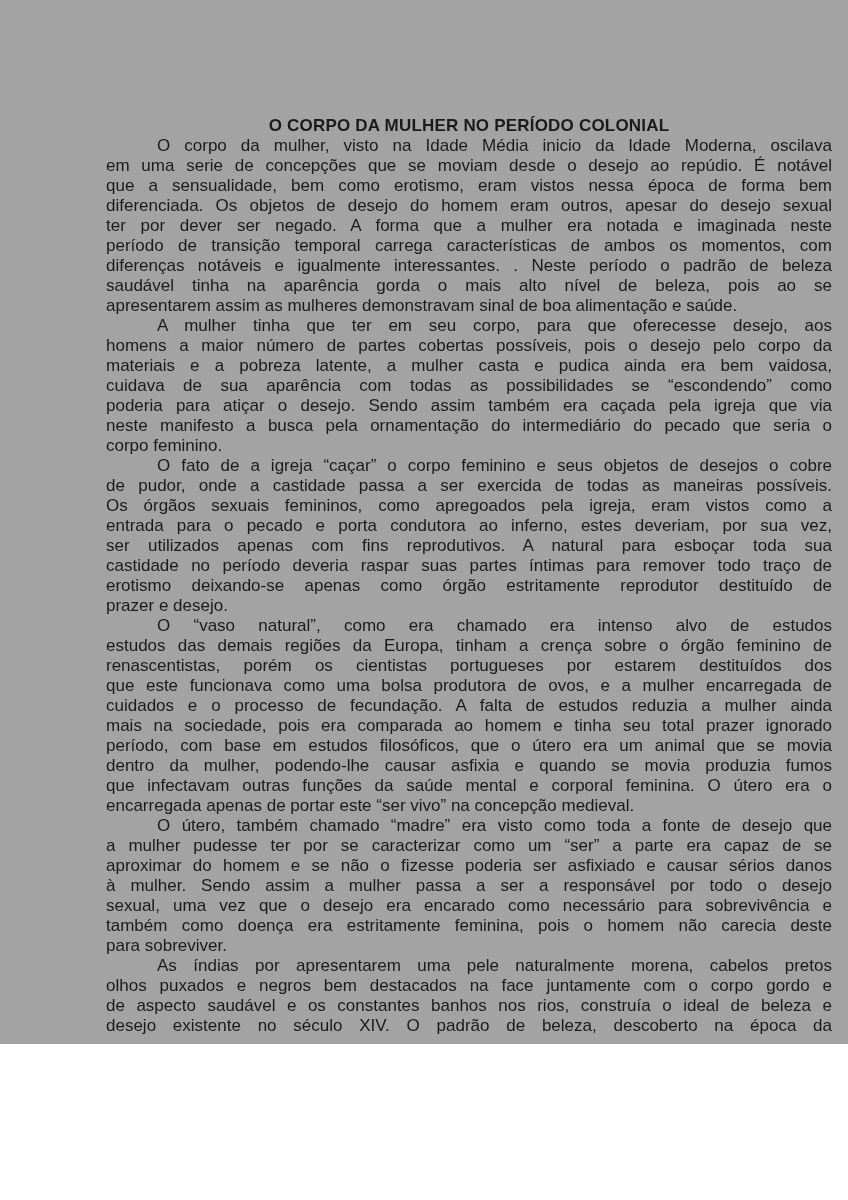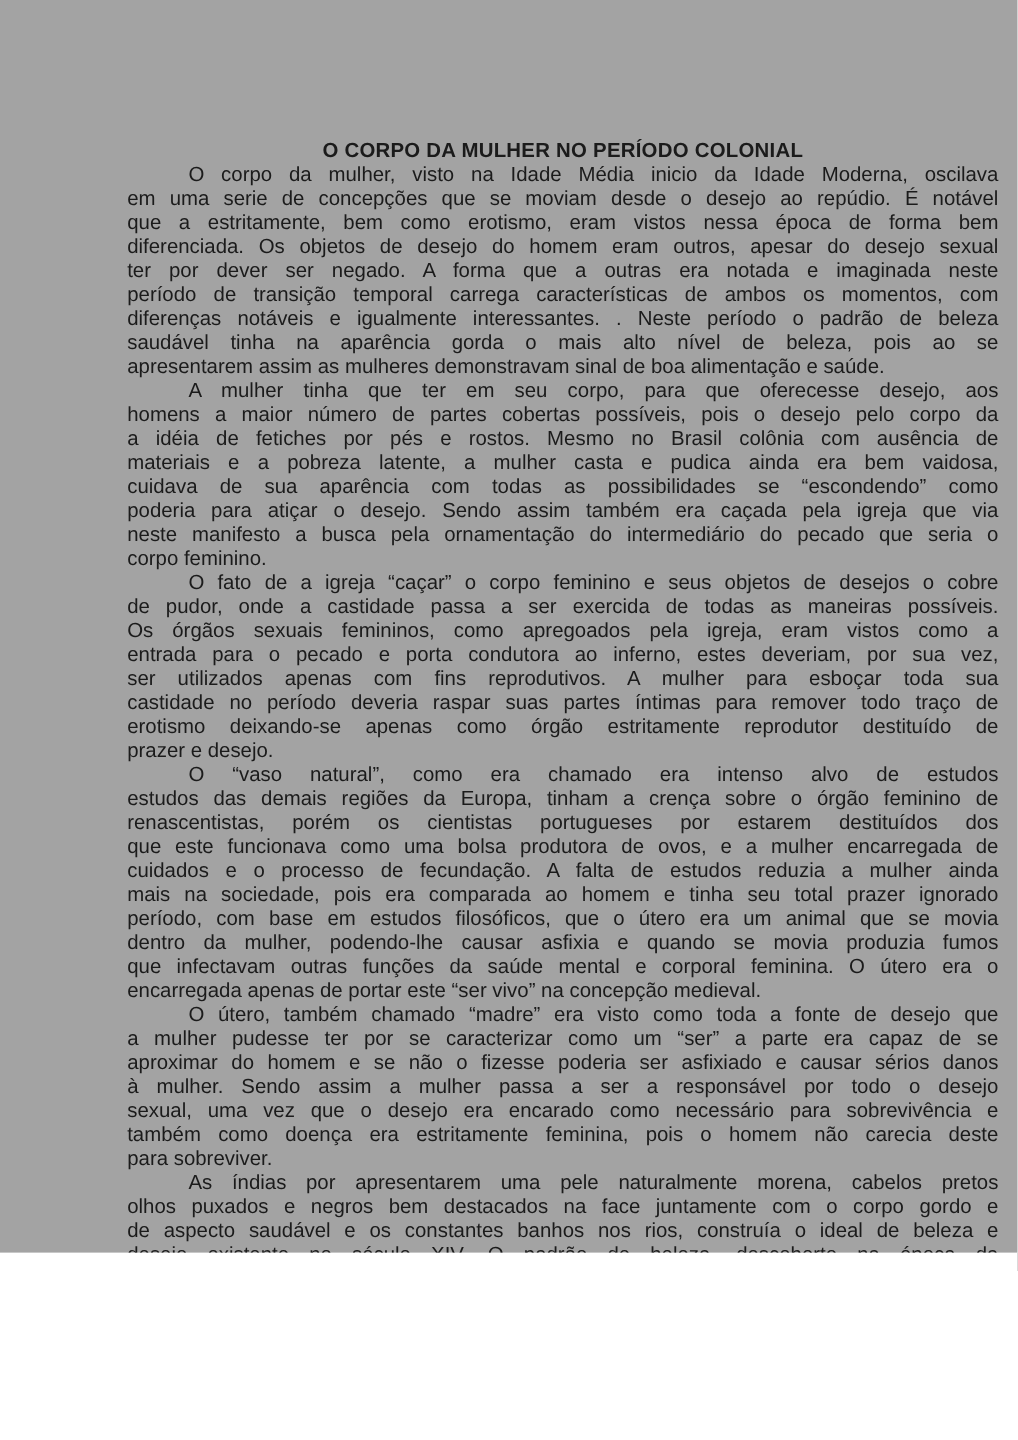--- a/index.html
+++ b/index.html
@@ -48,40 +48,39 @@
 </style>
 </head>
 <body>
 
 <div class="page">
   <div class="content">
     <h1 class="doc-title">O CORPO DA MULHER NO PERÍODO COLONIAL</h1>
     <div id="document-body">
         <div class="line first">O corpo da mulher, visto na Idade Média inicio da Idade Moderna, oscilava</div>
         <div class="line">em uma serie de concepções que se moviam desde o desejo ao repúdio. É notável</div>
-        <div class="line">que a estritamente, bem como erotismo, eram vistos nessa época de forma bem</div>
+        <div class="line">que a sensualidade, bem como erotismo, eram vistos nessa época de forma bem</div>
         <div class="line">diferenciada. Os objetos de desejo do homem eram outros, apesar do desejo sexual</div>
-        <div class="line">ter por dever ser negado. A forma que a outras era notada e imaginada neste</div>
+        <div class="line">ter por dever ser negado. A forma que a mulher era notada e imaginada neste</div>
         <div class="line">período de transição temporal carrega características de ambos os momentos, com</div>
         <div class="line">diferenças notáveis e igualmente interessantes. . Neste período o padrão de beleza</div>
         <div class="line">saudável tinha na aparência gorda o mais alto nível de beleza, pois ao se</div>
         <div class="line last">apresentarem assim as mulheres demonstravam sinal de boa alimentação e saúde.</div>
         <div class="line first">A mulher tinha que ter em seu corpo, para que oferecesse desejo, aos</div>
         <div class="line">homens a maior número de partes cobertas possíveis, pois o desejo pelo corpo da</div>
-        <div class="line">a idéia de fetiches por pés e rostos. Mesmo no Brasil colônia com ausência de</div>
         <div class="line">materiais e a pobreza latente, a mulher casta e pudica ainda era bem vaidosa,</div>
         <div class="line">cuidava de sua aparência com todas as possibilidades se “escondendo” como</div>
         <div class="line">poderia para atiçar o desejo. Sendo assim também era caçada pela igreja que via</div>
         <div class="line">neste manifesto a busca pela ornamentação do intermediário do pecado que seria o</div>
         <div class="line last">corpo feminino.</div>
         <div class="line first">O fato de a igreja “caçar” o corpo feminino e seus objetos de desejos o cobre</div>
         <div class="line">de pudor, onde a castidade passa a ser exercida de todas as maneiras possíveis.</div>
         <div class="line">Os órgãos sexuais femininos, como apregoados pela igreja, eram vistos como a</div>
         <div class="line">entrada para o pecado e porta condutora ao inferno, estes deveriam, por sua vez,</div>
-        <div class="line">ser utilizados apenas com fins reprodutivos. A mulher para esboçar toda sua</div>
+        <div class="line">ser utilizados apenas com fins reprodutivos. A natural para esboçar toda sua</div>
         <div class="line">castidade no período deveria raspar suas partes íntimas para remover todo traço de</div>
         <div class="line">erotismo deixando-se apenas como órgão estritamente reprodutor destituído de</div>
         <div class="line last">prazer e desejo.</div>
         <div class="line first">O “vaso natural”, como era chamado era intenso alvo de estudos</div>
         <div class="line">estudos das demais regiões da Europa, tinham a crença sobre o órgão feminino de</div>
         <div class="line">renascentistas, porém os cientistas portugueses por estarem destituídos dos</div>
         <div class="line">que este funcionava como uma bolsa produtora de ovos, e a mulher encarregada de</div>
         <div class="line">cuidados e o processo de fecundação. A falta de estudos reduzia a mulher ainda</div>
         <div class="line">mais na sociedade, pois era comparada ao homem e tinha seu total prazer ignorado</div>
         <div class="line">período, com base em estudos filosóficos, que o útero era um animal que se movia</div>

